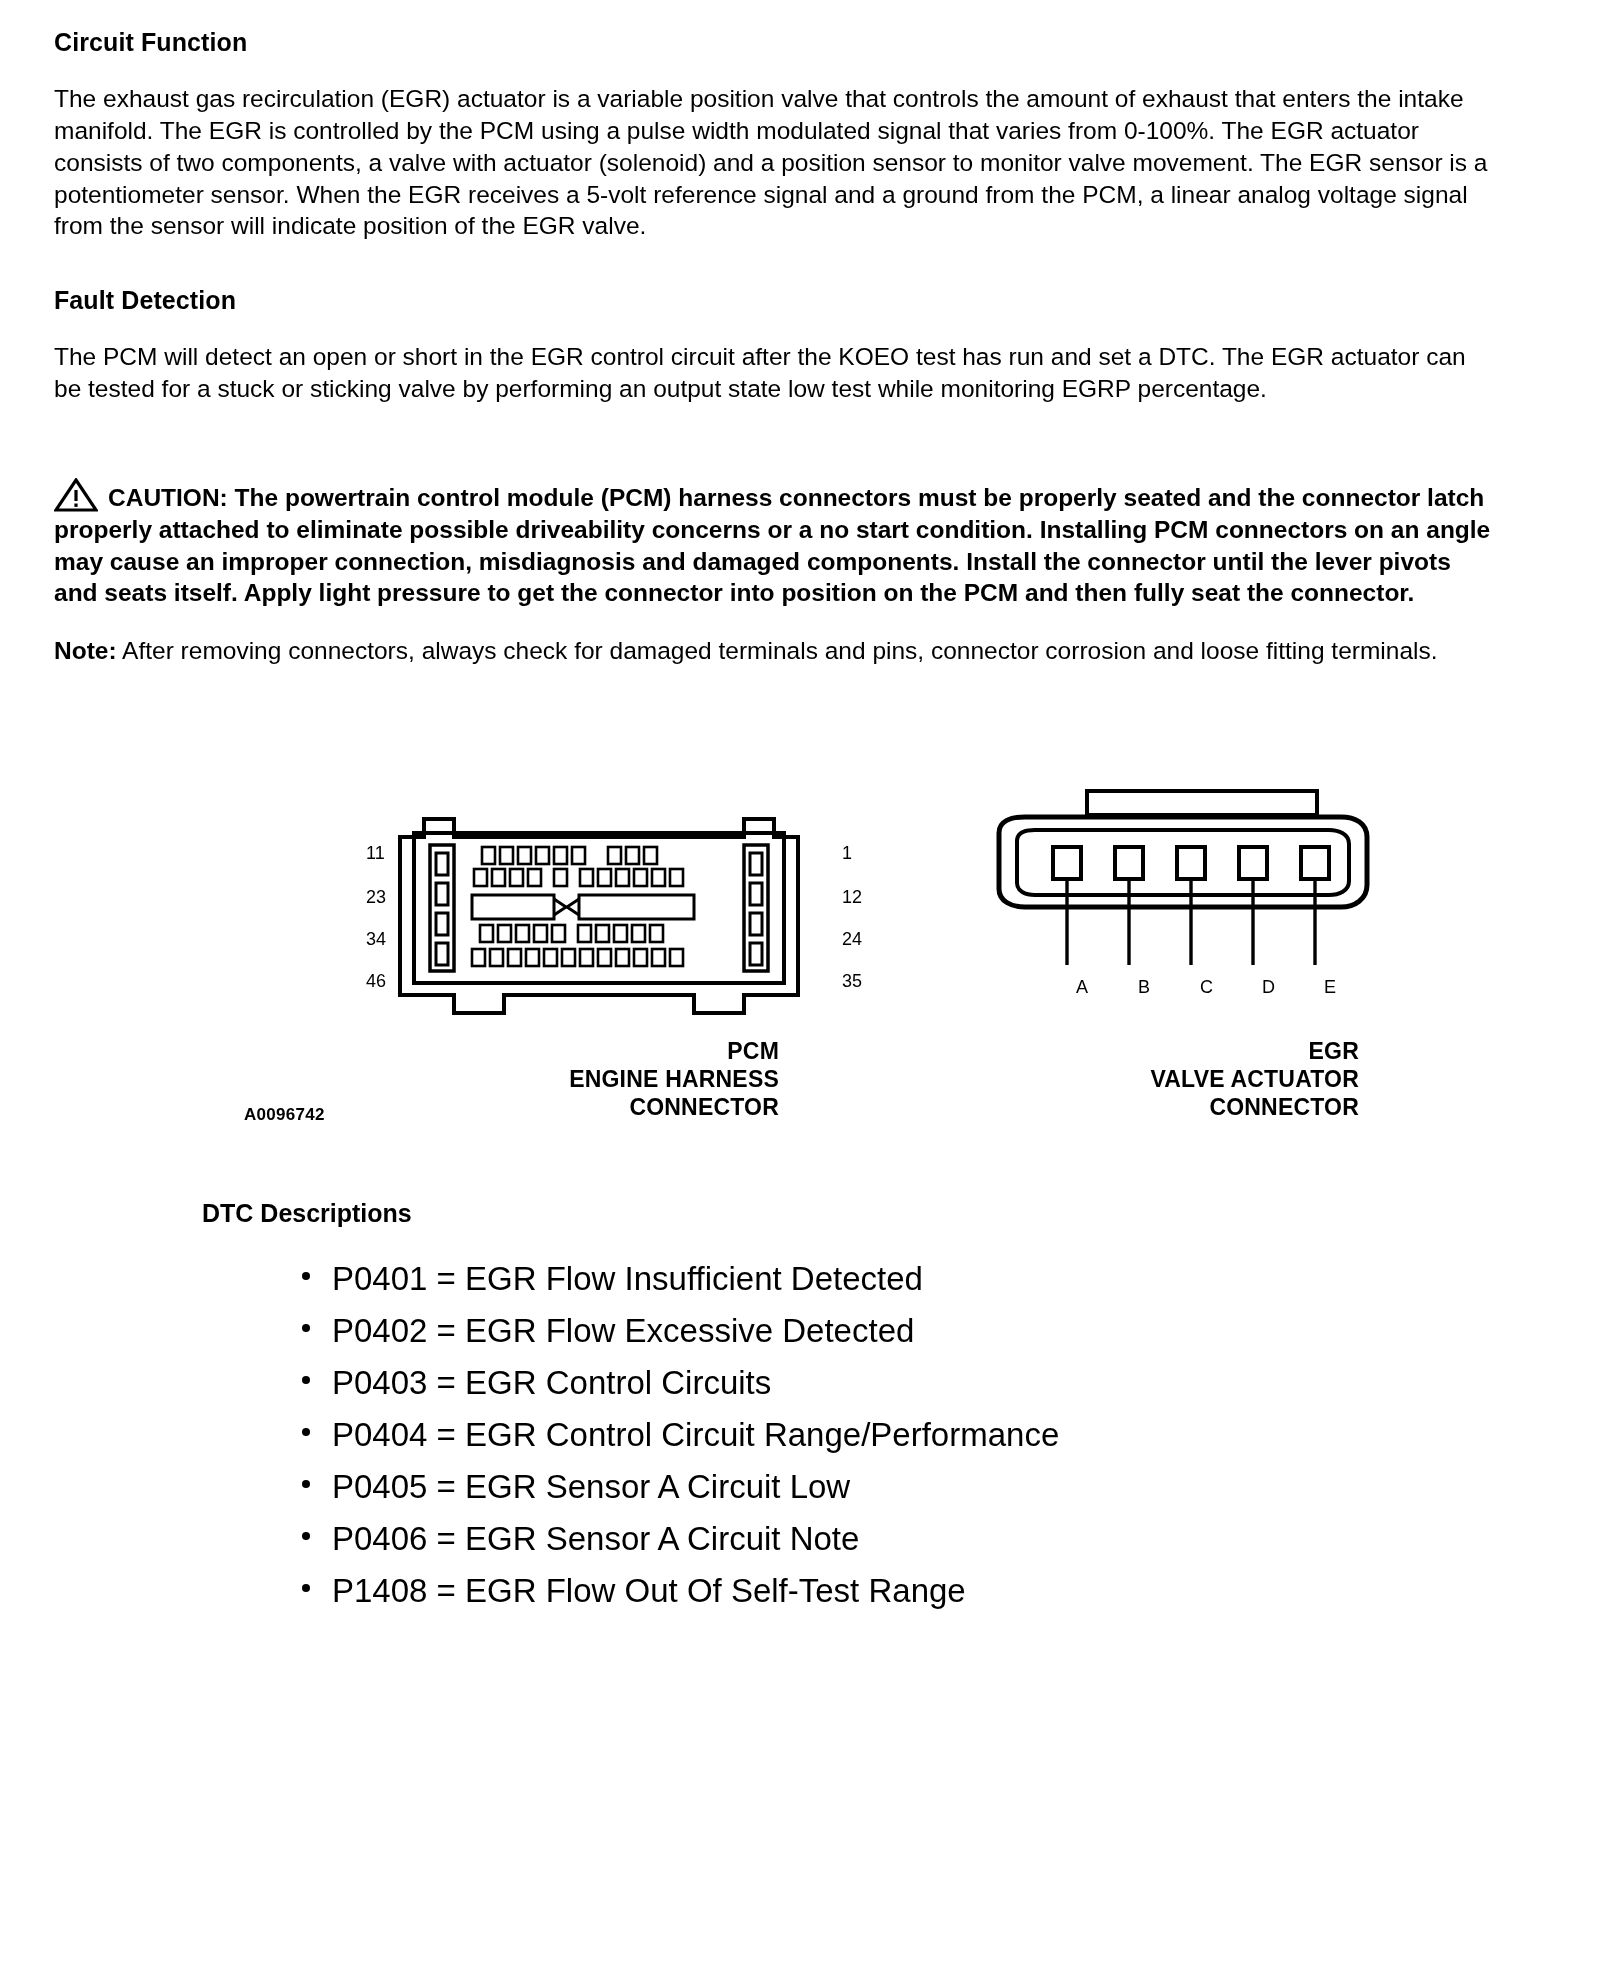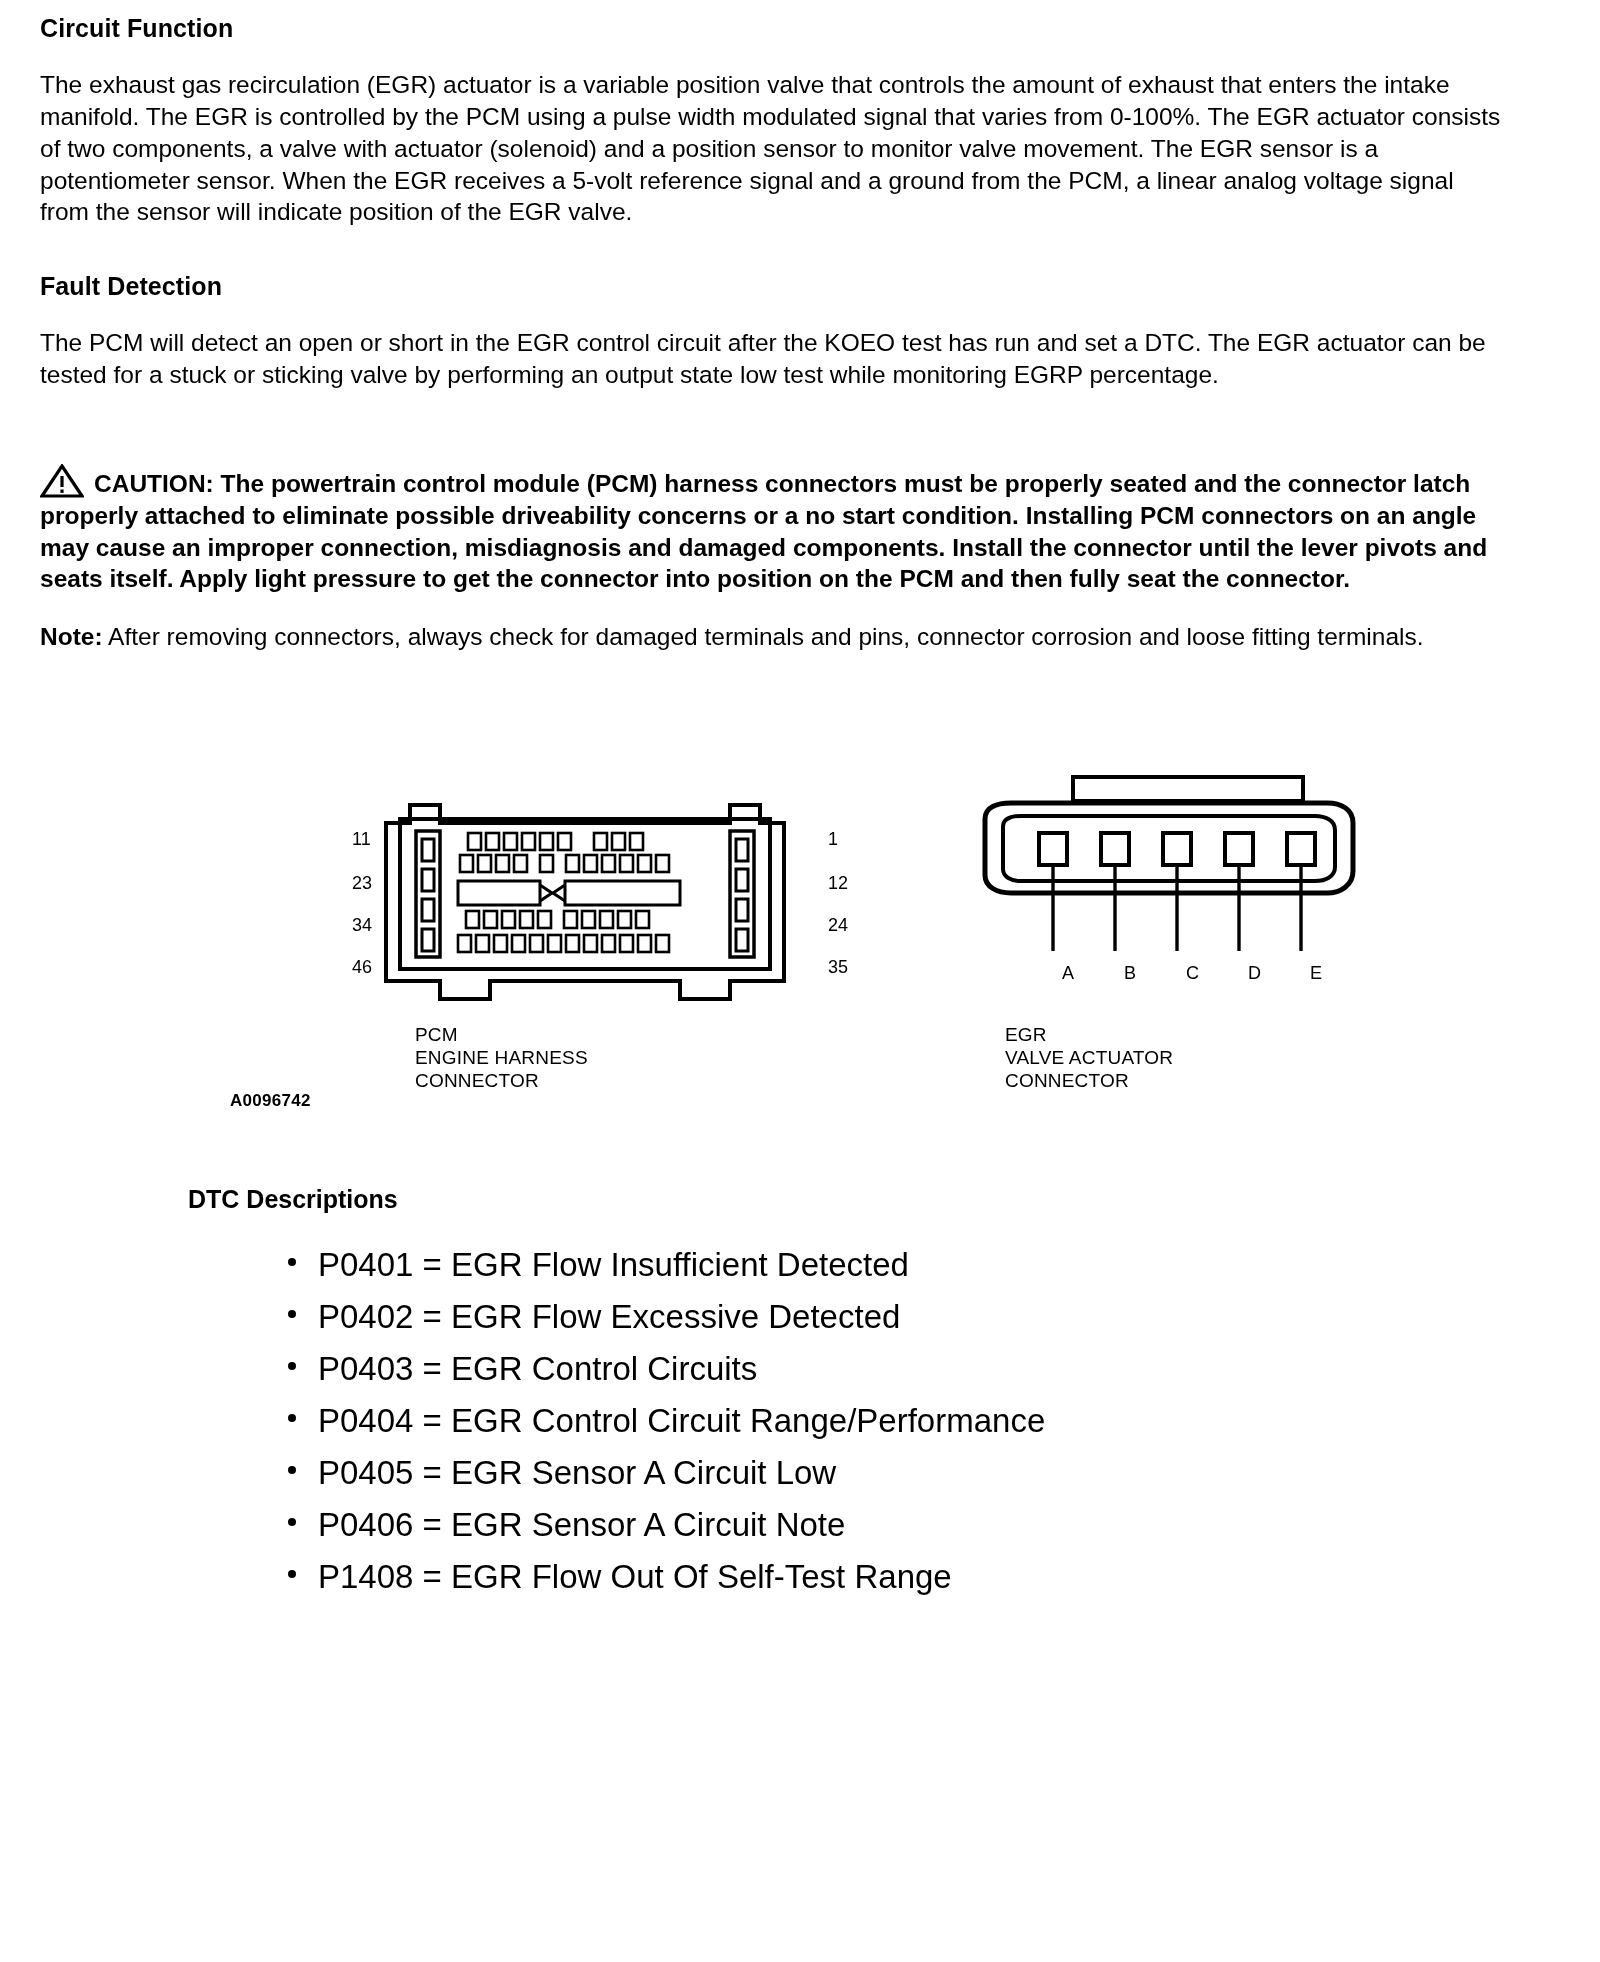--- a/index.html
+++ b/index.html
@@ -11,21 +11,21 @@
     width: 1600px;
     min-height: 1962px;
     font-family: "Liberation Sans", sans-serif;
     color: #000000;
     -webkit-font-smoothing: antialiased;
   }
   .page {
     position: relative;
     width: 1548px;
     min-height: 1962px;
-    padding: 0;
+    padding: 14px;
     box-sizing: border-box;
   }
   .content {
     padding: 14px 40px 0 40px;
   }
   h2.section-heading {
     font-size: 25px;
     font-weight: bold;
     margin: 0 0 26px 0;
     letter-spacing: 0.1px;
@@ -64,23 +64,23 @@
   p.note .note-label {
     font-weight: bold;
     text-align: right;
   }
   .figure {
     margin-top: 70px;
     position: relative;
     height: 390px;
   }
   .fig-caption {
-    text-align: left;
-    font-size: 19px;
-    font-weight: normal;
+    text-align: right;
+    font-size: 23px;
+    font-weight: bold;
     line-height: 1.22;
     letter-spacing: 0.2px;
   }
   .fig-id {
     position: absolute;
     left: 190px;
     top: 368px;
     font-size: 17px;
     font-weight: bold;
     letter-spacing: 0.3px;

